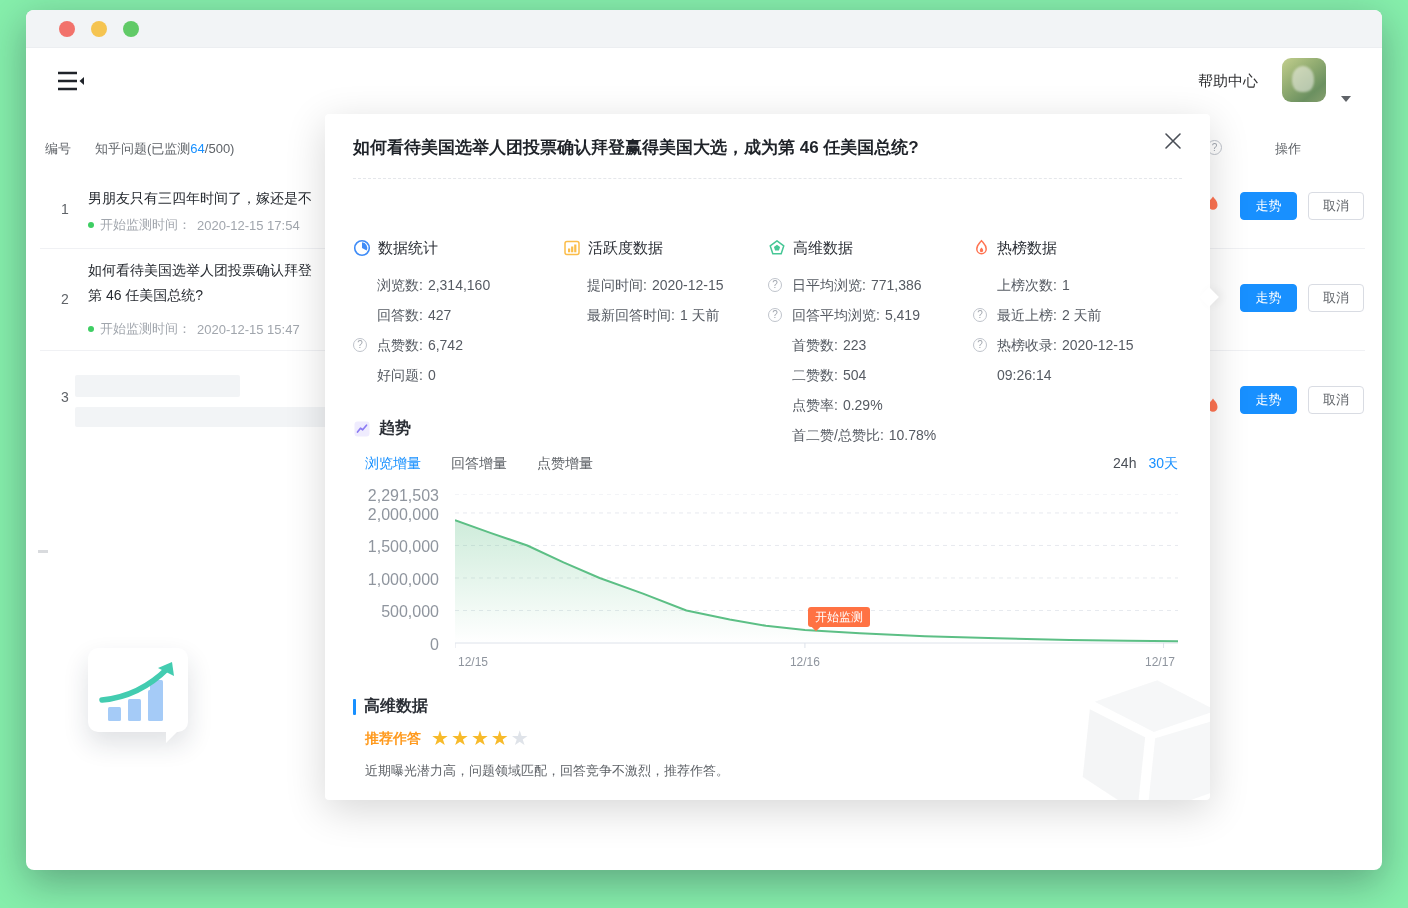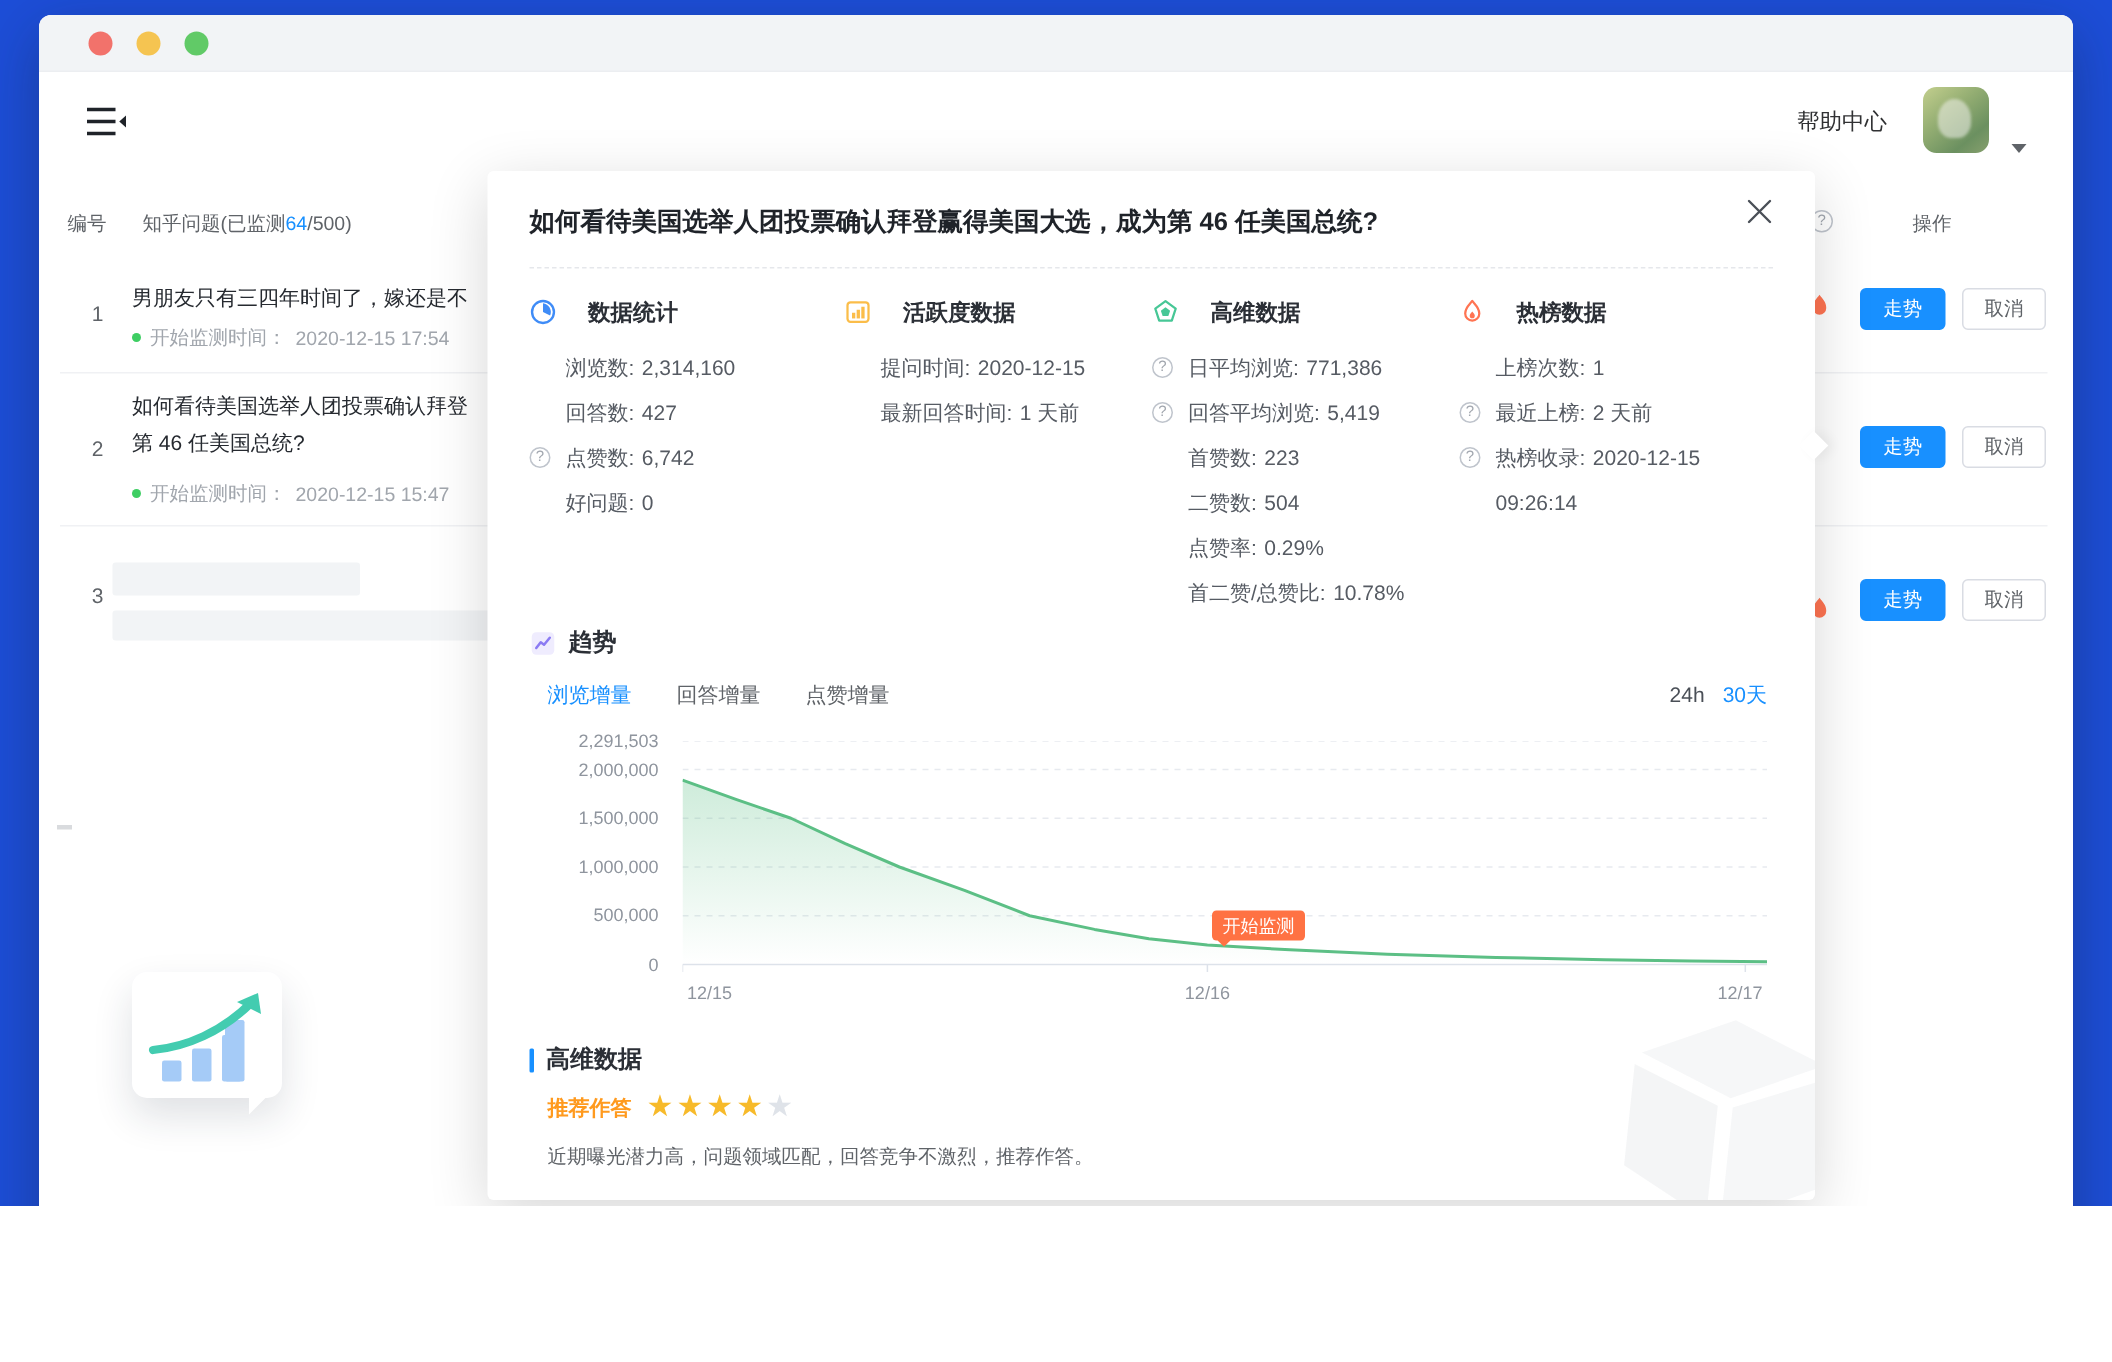--- a/index.html
+++ b/index.html
@@ -1,17 +1,17 @@
 <!DOCTYPE html>
 <html><head>
 <meta charset="utf-8">
 <style>
   * { margin:0; padding:0; box-sizing:border-box; }
   body { font-family:"Liberation Sans","DejaVu Sans",sans-serif; }
-  .page { position:relative; width:1408px; height:804px; background:#1d4ed8; overflow:hidden; }
+  .page { position:relative; width:1408px; height:908px; background:#86efac; overflow:hidden; }
 
   
   .window { position:absolute; left:26px; top:10px; width:1356px; height:860px;
             background:#fff; border-radius:8px; overflow:hidden;
             box-shadow:0 12px 40px rgba(20,30,40,.35); }
   .titlebar { position:absolute; left:0; top:0; width:100%; height:38px; background:#f2f4f6; border-bottom:1px solid #eceef1; }
   .dot { position:absolute; top:11px; width:16px; height:16px; border-radius:50%; }
   .dot.red { left:33px; background:#f2726b; }
   .dot.yellow { left:65px; background:#f5c451; }
   .dot.green { left:97px; background:#61ca67; }
@@ -58,37 +58,37 @@
            border-radius:4px; box-shadow:0 10px 40px rgba(0,0,0,.16); z-index:20; overflow:hidden; }
   .modal-arrow { position:absolute; left:1202px; top:290px; width:14px; height:14px; background:#fff;
            transform:rotate(45deg); box-shadow:3px -3px 8px rgba(0,0,0,.05); z-index:21; }
   .modal-title { position:absolute; left:28px; top:22px; right:80px; font-size:17px; font-weight:600; color:#1f2329; }
   .modal-close { position:absolute; right:28px; top:18px; width:18px; height:18px; cursor:pointer; }
   .dashed-sep { position:absolute; left:28px; right:28px; top:64px; border-top:1px dashed #e5e7eb; }
 
   .stats-row { position:absolute; left:28px; right:28px; top:84px; height:220px; }
   .stat-col { position:absolute; top:0; width:205px; }
   .stat-col.c0 { left:0; width:210px; } .stat-col.c1 { left:210px; } .stat-col.c2 { left:415px; } .stat-col.c3 { left:620px; width:209px; }
-  .stat-head { display:flex; align-items:center; gap:21px; font-size:15px; font-weight:700; color:#2b2f36; height:20px; }
+  .stat-head { display:flex; align-items:center; gap:7px; font-size:15px; font-weight:400; color:#2b2f36; height:20px;margin-top:40px; }
   .stat-items { list-style:none; margin-top:12px; }
   .stat-items li { position:relative; padding-left:24px; line-height:30px; font-size:14px; color:#565b63; }
   .stat-items .help-badge { position:absolute; left:0; top:8px; width:14px; height:14px; }
   .stat-label { margin-right:5px; }
 
   .trend-head { position:absolute; left:28px; top:304px; display:flex; align-items:center; gap:8px;
                 font-size:16px; font-weight:700; color:#2b2f36; }
   .trend-tabs { position:absolute; left:40px; top:341px; display:flex; gap:30px; font-size:14px; }
   .tab { color:#5f6368; cursor:pointer; }
   .tab.active { color:#1890ff; font-weight:400; }
   .trend-ranges { position:absolute; right:32px; top:341px; display:flex; gap:12px; font-size:14px; }
   .range { color:#4a4f57; cursor:pointer; } .range.active { color:#1890ff; }
 
   .chart-area { position:absolute; left:0; top:372px; width:885px; height:185px; }
   .y-labels { position:absolute; left:0; top:0; width:122px; height:165px; }
-  .y-tick { position:absolute; right:8px; font-size:12px; color:#8f959e; white-space:nowrap; }
+  .y-tick { position:absolute; right:8px; font-size:16px; color:#8f959e; white-space:nowrap; }
   .plot { position:absolute; left:130px; top:8px; width:723px; height:175px; }
   .x-labels { position:absolute; left:0; top:161px; width:100%; }
   .x-tick { position:absolute; top:0; font-size:12px; color:#8f959e; transform:translateX(-50%); }
   .chart-tag { position:absolute; background:#ff7243; color:#fff; font-size:12px; line-height:16px;
                padding:2px 7px; border-radius:3px; white-space:nowrap; }
   .chart-tag::before { content:""; position:absolute; left:5px; bottom:-3px; width:6px; height:6px;
                background:#ff7243; transform:rotate(45deg); }
 
   .sys-head { position:absolute; left:28px; top:582px; display:flex; align-items:center; gap:8px;
               font-size:16px; font-weight:700; color:#2b2f36; }

